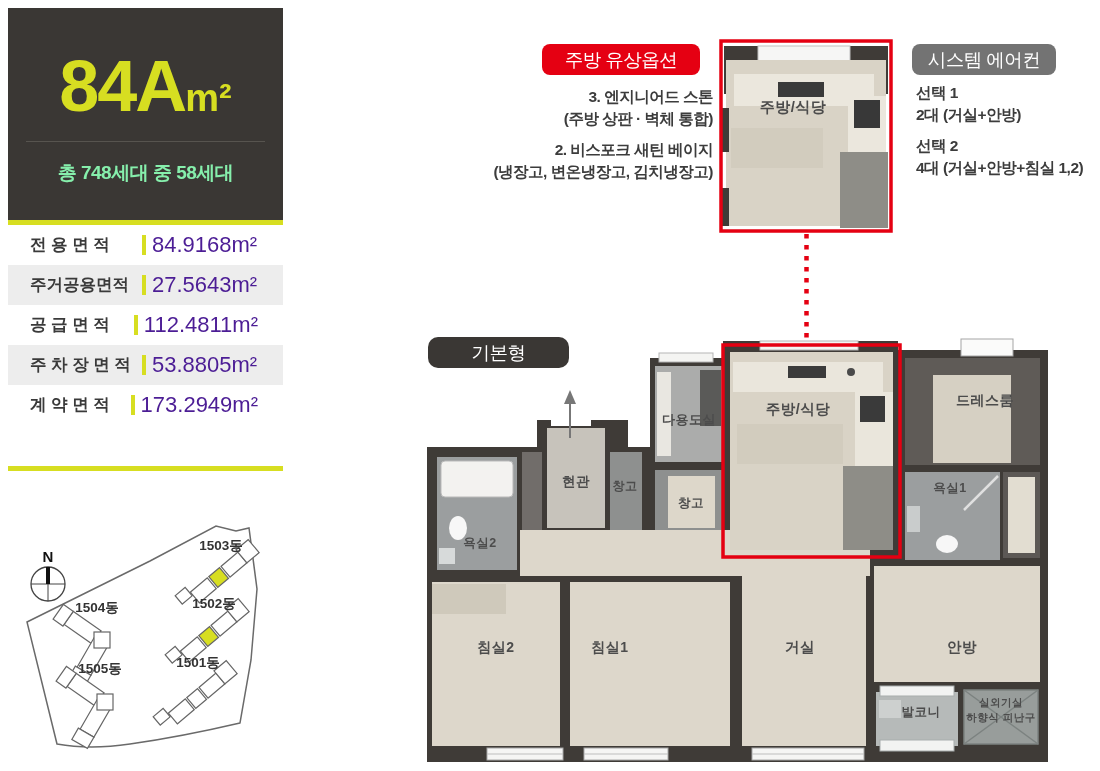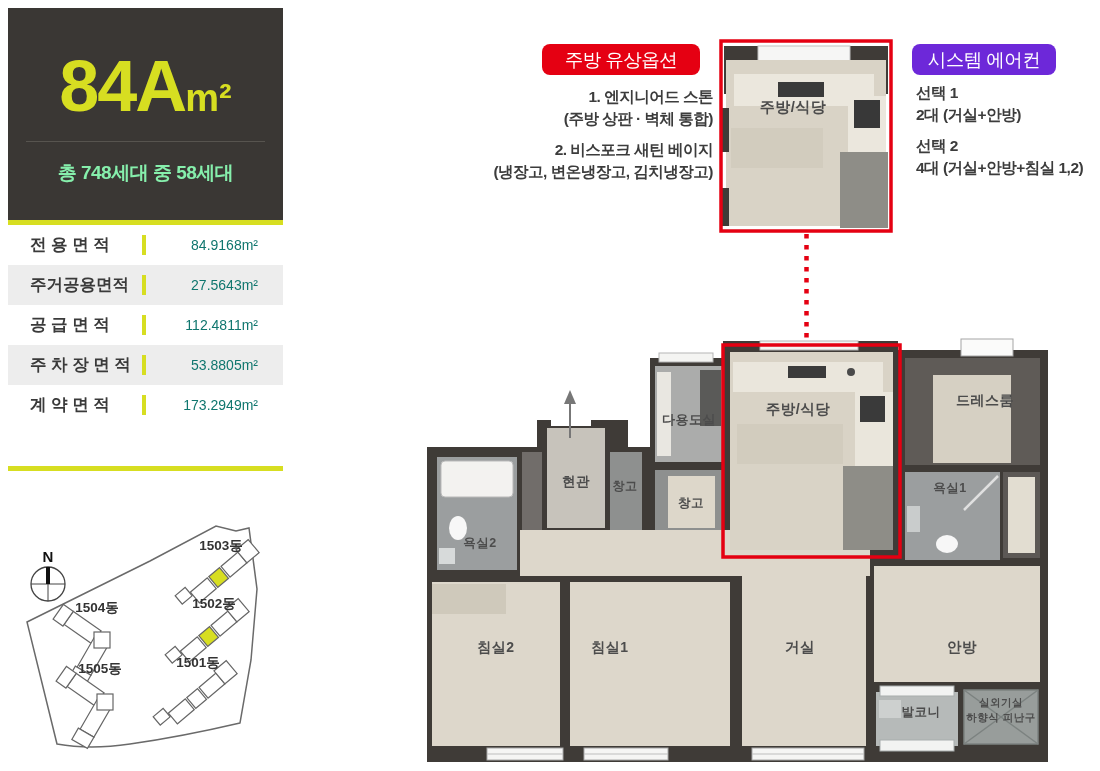--- a/index.html
+++ b/index.html
@@ -15,29 +15,29 @@
   .type-sub{position:absolute;left:0;top:152px;width:100%;text-align:center;color:#86efac;
             font-size:19px;font-weight:700;letter-spacing:-0.5px;}
   .yellow-bar{position:absolute;left:8px;width:275px;height:5px;background:#d7de21;}
   .bar-top{top:220px;} .bar-bottom{top:466px;}
 
   .area-table{position:absolute;left:8px;top:225px;width:275px;}
   .area-row{display:flex;align-items:center;height:40px;background:#fff;}
   .area-row:nth-child(even){background:#ededed;}
   .area-label{width:112px;padding-left:22px;font-size:16.5px;font-weight:700;color:#3a3a3a;white-space:nowrap;}
   .area-divider{width:4px;height:20px;background:#d7de21;margin-right:6px;flex:none;}
-  .area-value{flex:1;text-align:right;padding-right:25px;font-size:14px;color:#0f766e;}
+  .area-value{flex:1;padding-right:25px;font-size:22px;color:#4c1d95;}
 
   .site-plan{position:absolute;left:12px;top:510px;}
 
   
   .badge{position:absolute;height:31px;border-radius:8px;color:#fff;font-weight:400;font-size:18.5px;
          display:flex;align-items:center;justify-content:center;letter-spacing:-0.5px;}
   .badge-kitchen{left:542px;top:44px;width:158px;background:#e50012;}
-  .badge-aircon{left:912px;top:44px;width:144px;background:#6d28d9;}
+  .badge-aircon{left:912px;top:44px;width:144px;background:#737373;}
   .badge-basic{left:428px;top:337px;width:141px;background:#3a3734;border-radius:10px;}
 
   .opt-text{position:absolute;font-size:15.5px;font-weight:600;color:#3c3c3c;line-height:22px;letter-spacing:-0.5px;}
   .opt-kitchen{left:420px;top:86px;width:293px;text-align:right;}
   .opt-aircon{left:916px;top:82px;text-align:left;}
   .opt-group2{margin-top:9px;}
 
   svg text{font-family:"Liberation Sans","DejaVu Sans",sans-serif;}
   .room-label{fill:#4c4c4c;font-weight:600;letter-spacing:0.5px;}
   .site-label{fill:#333;font-weight:600;font-size:13.5px;}
@@ -142,34 +142,35 @@
     </g>
     <text x="221" y="550" text-anchor="middle" class="site-label">1503동</text>
     <text x="97" y="612" text-anchor="middle" class="site-label">1504동</text>
     <text x="214" y="608" text-anchor="middle" class="site-label">1502동</text>
     <text x="100" y="673" text-anchor="middle" class="site-label">1505동</text>
     <text x="198" y="667" text-anchor="middle" class="site-label">1501동</text>
   </svg>
 
   <div class="badge badge-kitchen">주방 유상옵션</div>
   <div class="opt-text opt-kitchen">
-    <div>1. 엔지니어드 스톤</div>
+    <div>3. 엔지니어드 스톤</div>
     <div>(주방 상판 · 벽체 통합)</div>
     <div class="opt-group2">2. 비스포크 새틴 베이지</div>
     <div>(냉장고, 변온냉장고, 김치냉장고)</div>
   </div>
 
   <div class="badge badge-aircon">시스템 에어컨</div>
   <div class="opt-text opt-aircon">
     <div>선택 1</div>
     <div>2대 (거실+안방)</div>
     <div class="opt-group2">선택 2</div>
     <div>4대 (거실+안방+침실 1,2)</div>
   </div>
 
+  <div class="badge badge-basic">기본형</div>
 
   <svg style="position:absolute;left:715px;top:35px;" width="180" height="202" viewBox="715 35 180 202">
     <rect x="721" y="43" width="170" height="188" fill="#ffffff"></rect>
     <rect x="724" y="46" width="40" height="48" fill="#3f3b37"></rect>
     <rect x="850" y="46" width="38" height="48" fill="#3f3b37"></rect>
     <rect x="758" y="46" width="92" height="15" fill="#f6f6f5" stroke="#c0c0c0" stroke-width="1"></rect>
     <rect x="726" y="60" width="160" height="166" fill="#d9d3c6"></rect>
     <rect x="734" y="74" width="140" height="32" fill="#ebe7dd"></rect>
     <rect x="778" y="82" width="46" height="15" fill="#3a3a3a"></rect>
     <rect x="848" y="96" width="38" height="56" fill="#ebe7dd"></rect>

